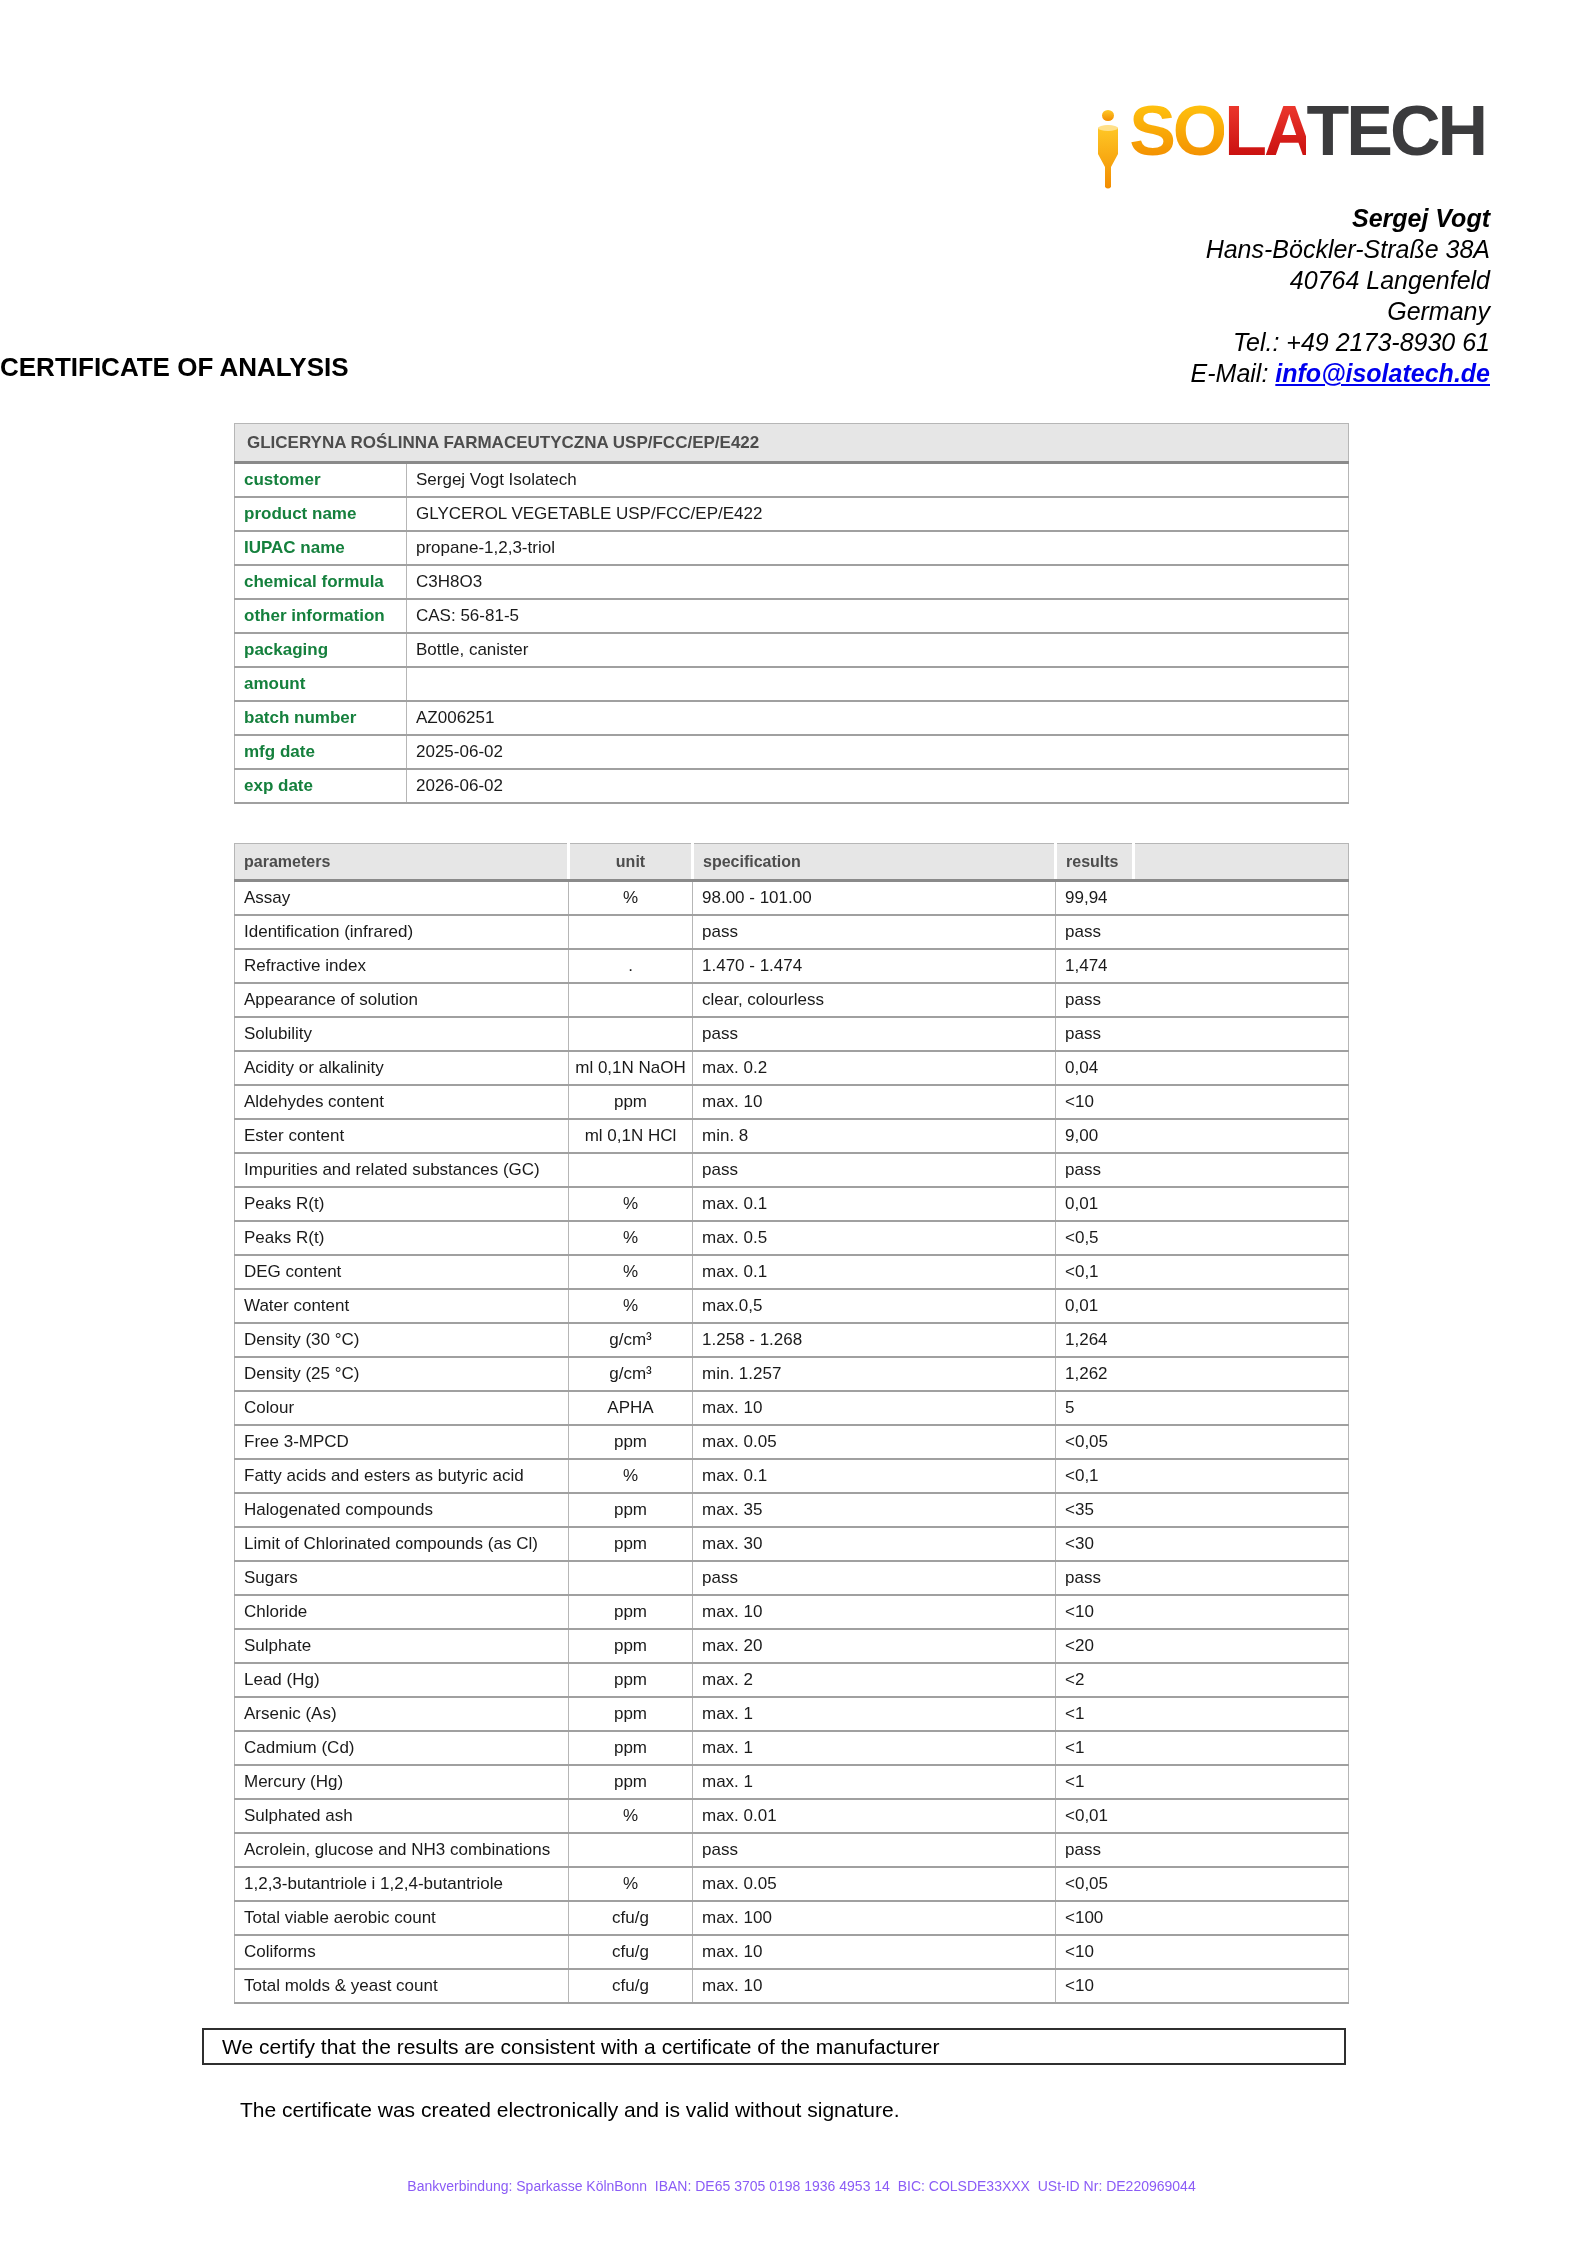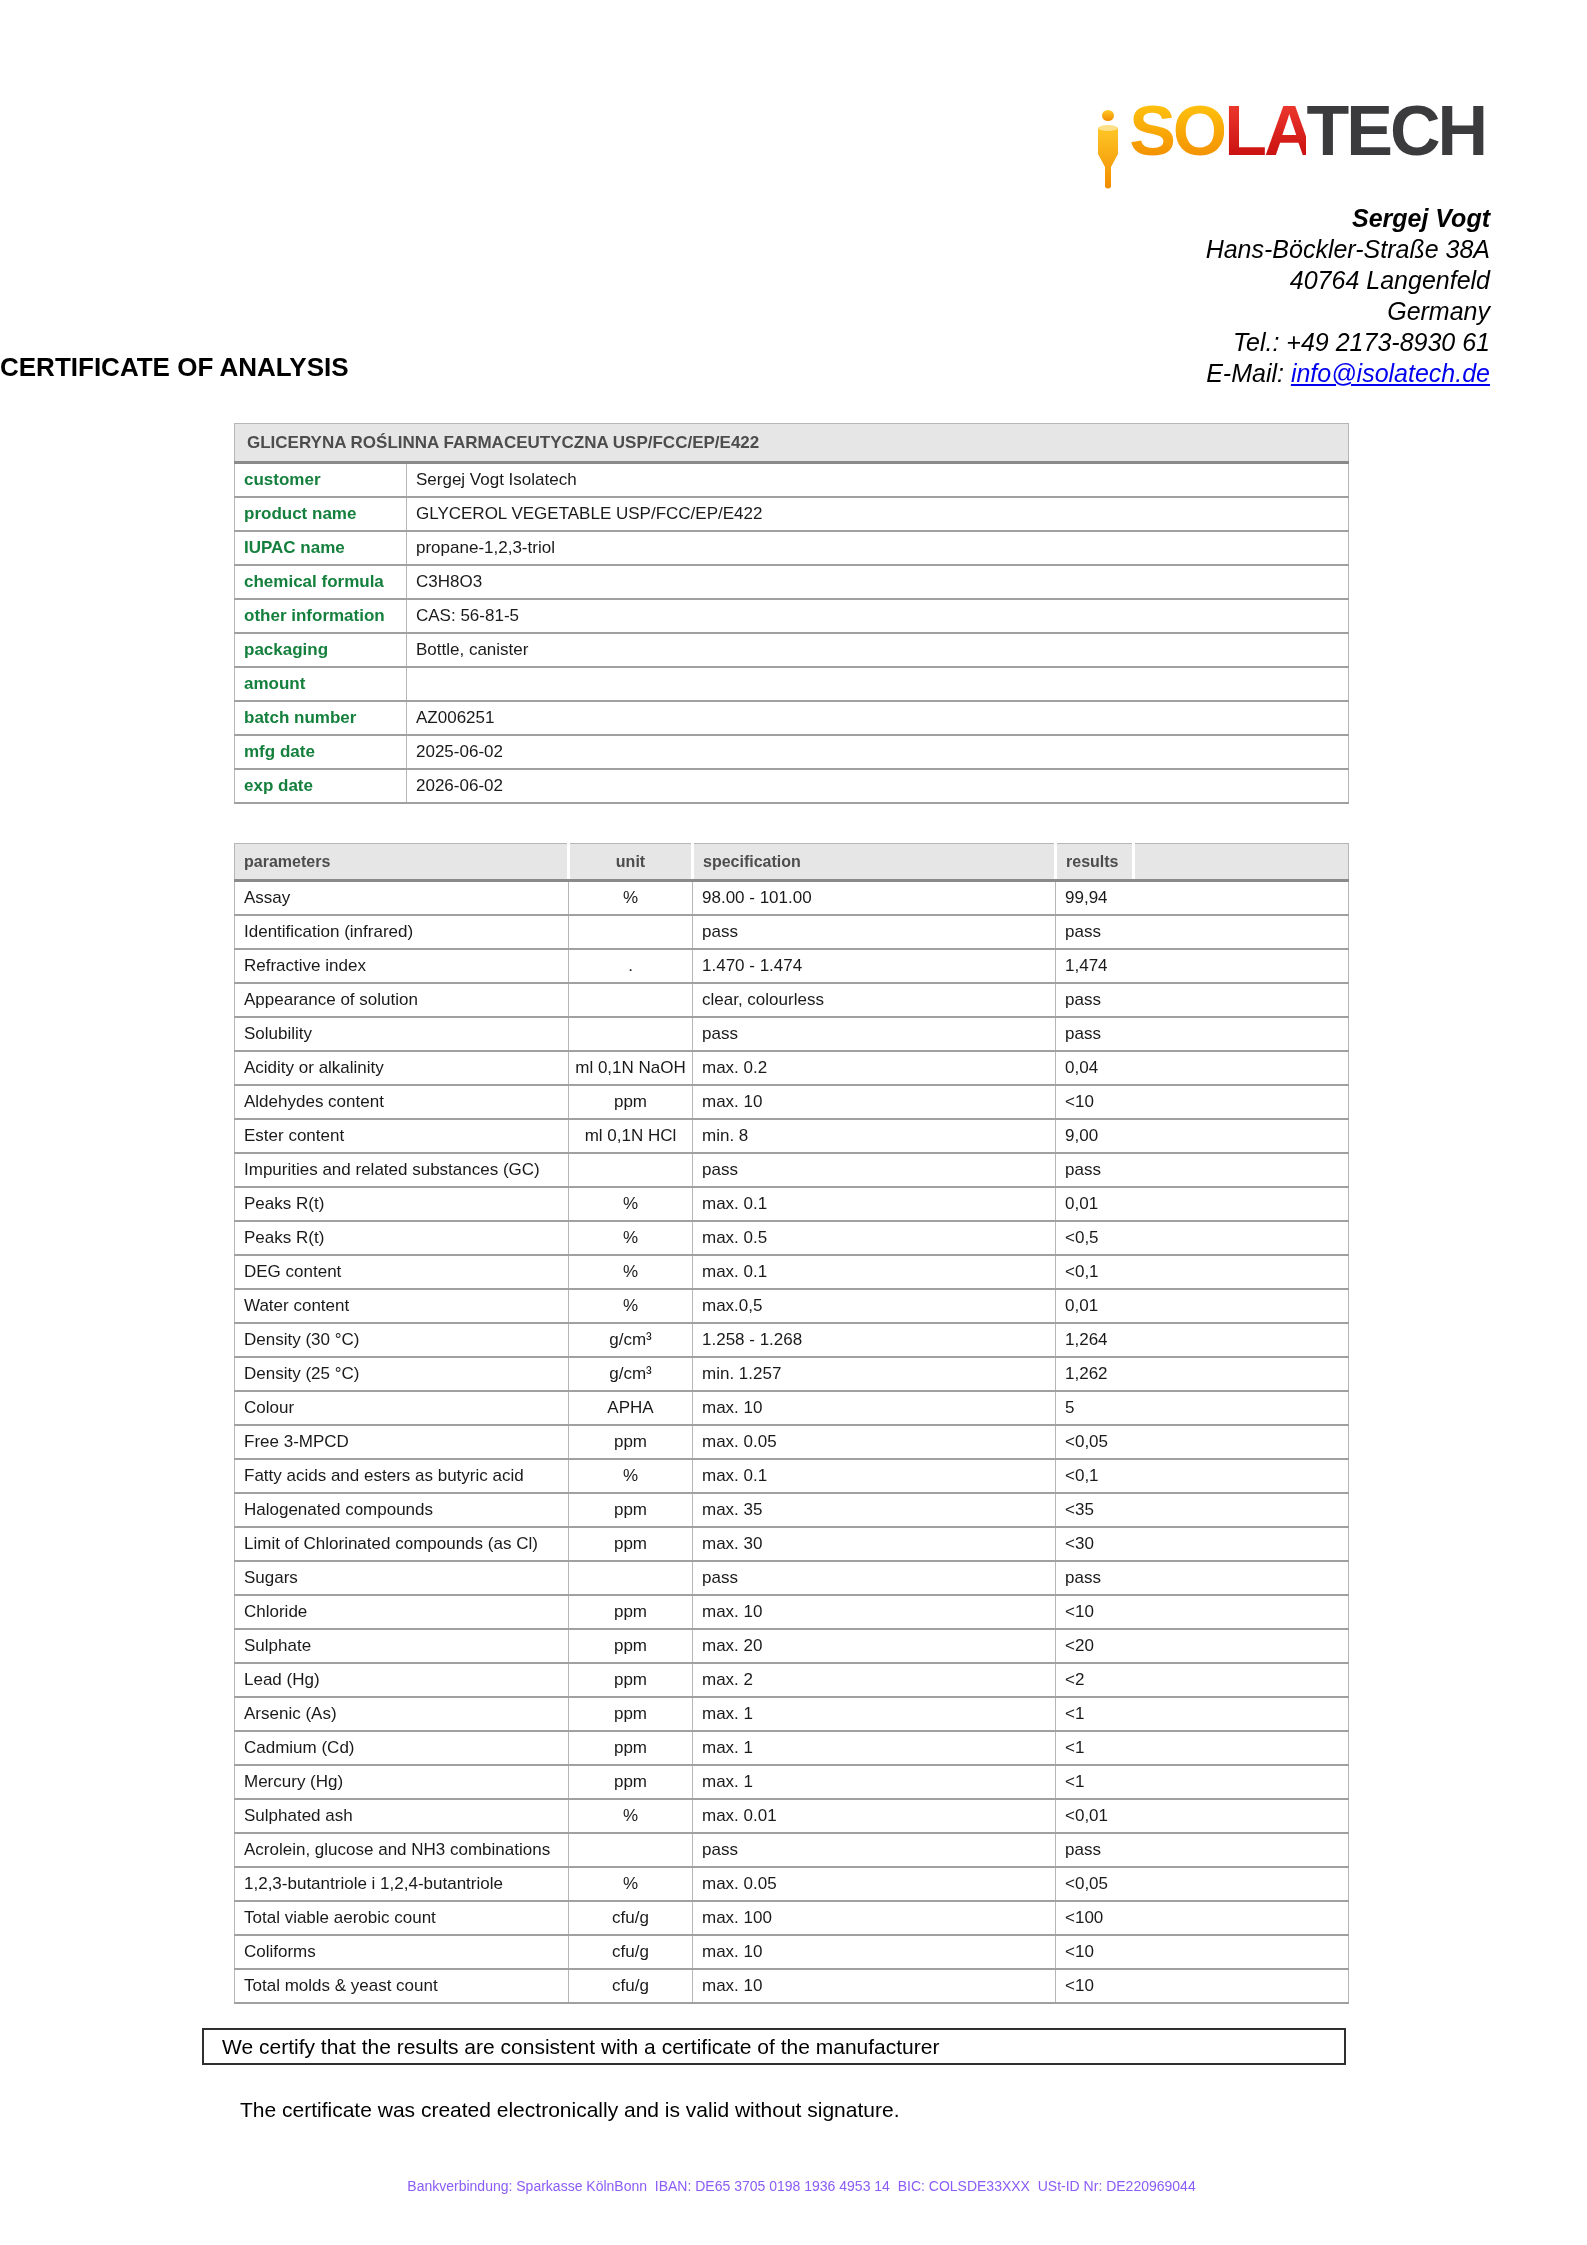--- a/index.html
+++ b/index.html
@@ -47,21 +47,21 @@
     position: absolute;
     top: 203px;
     right: 97px;
     text-align: right;
     font-style: italic;
     font-size: 25px;
     line-height: 31px;
     color: #000;
   }
   .contact .name { font-weight: bold; }
-  .contact a { color: #0000ee; text-decoration: underline; }
+  .contact a { color: #0000ee; text-decoration: underline; font-weight: bold; }
 
   
   .doc-title {
     position: absolute;
     top: 352px;
     left: 0;
     width: 100%;
     text-align: left;
     font-size: 26px;
     font-weight: bold;

